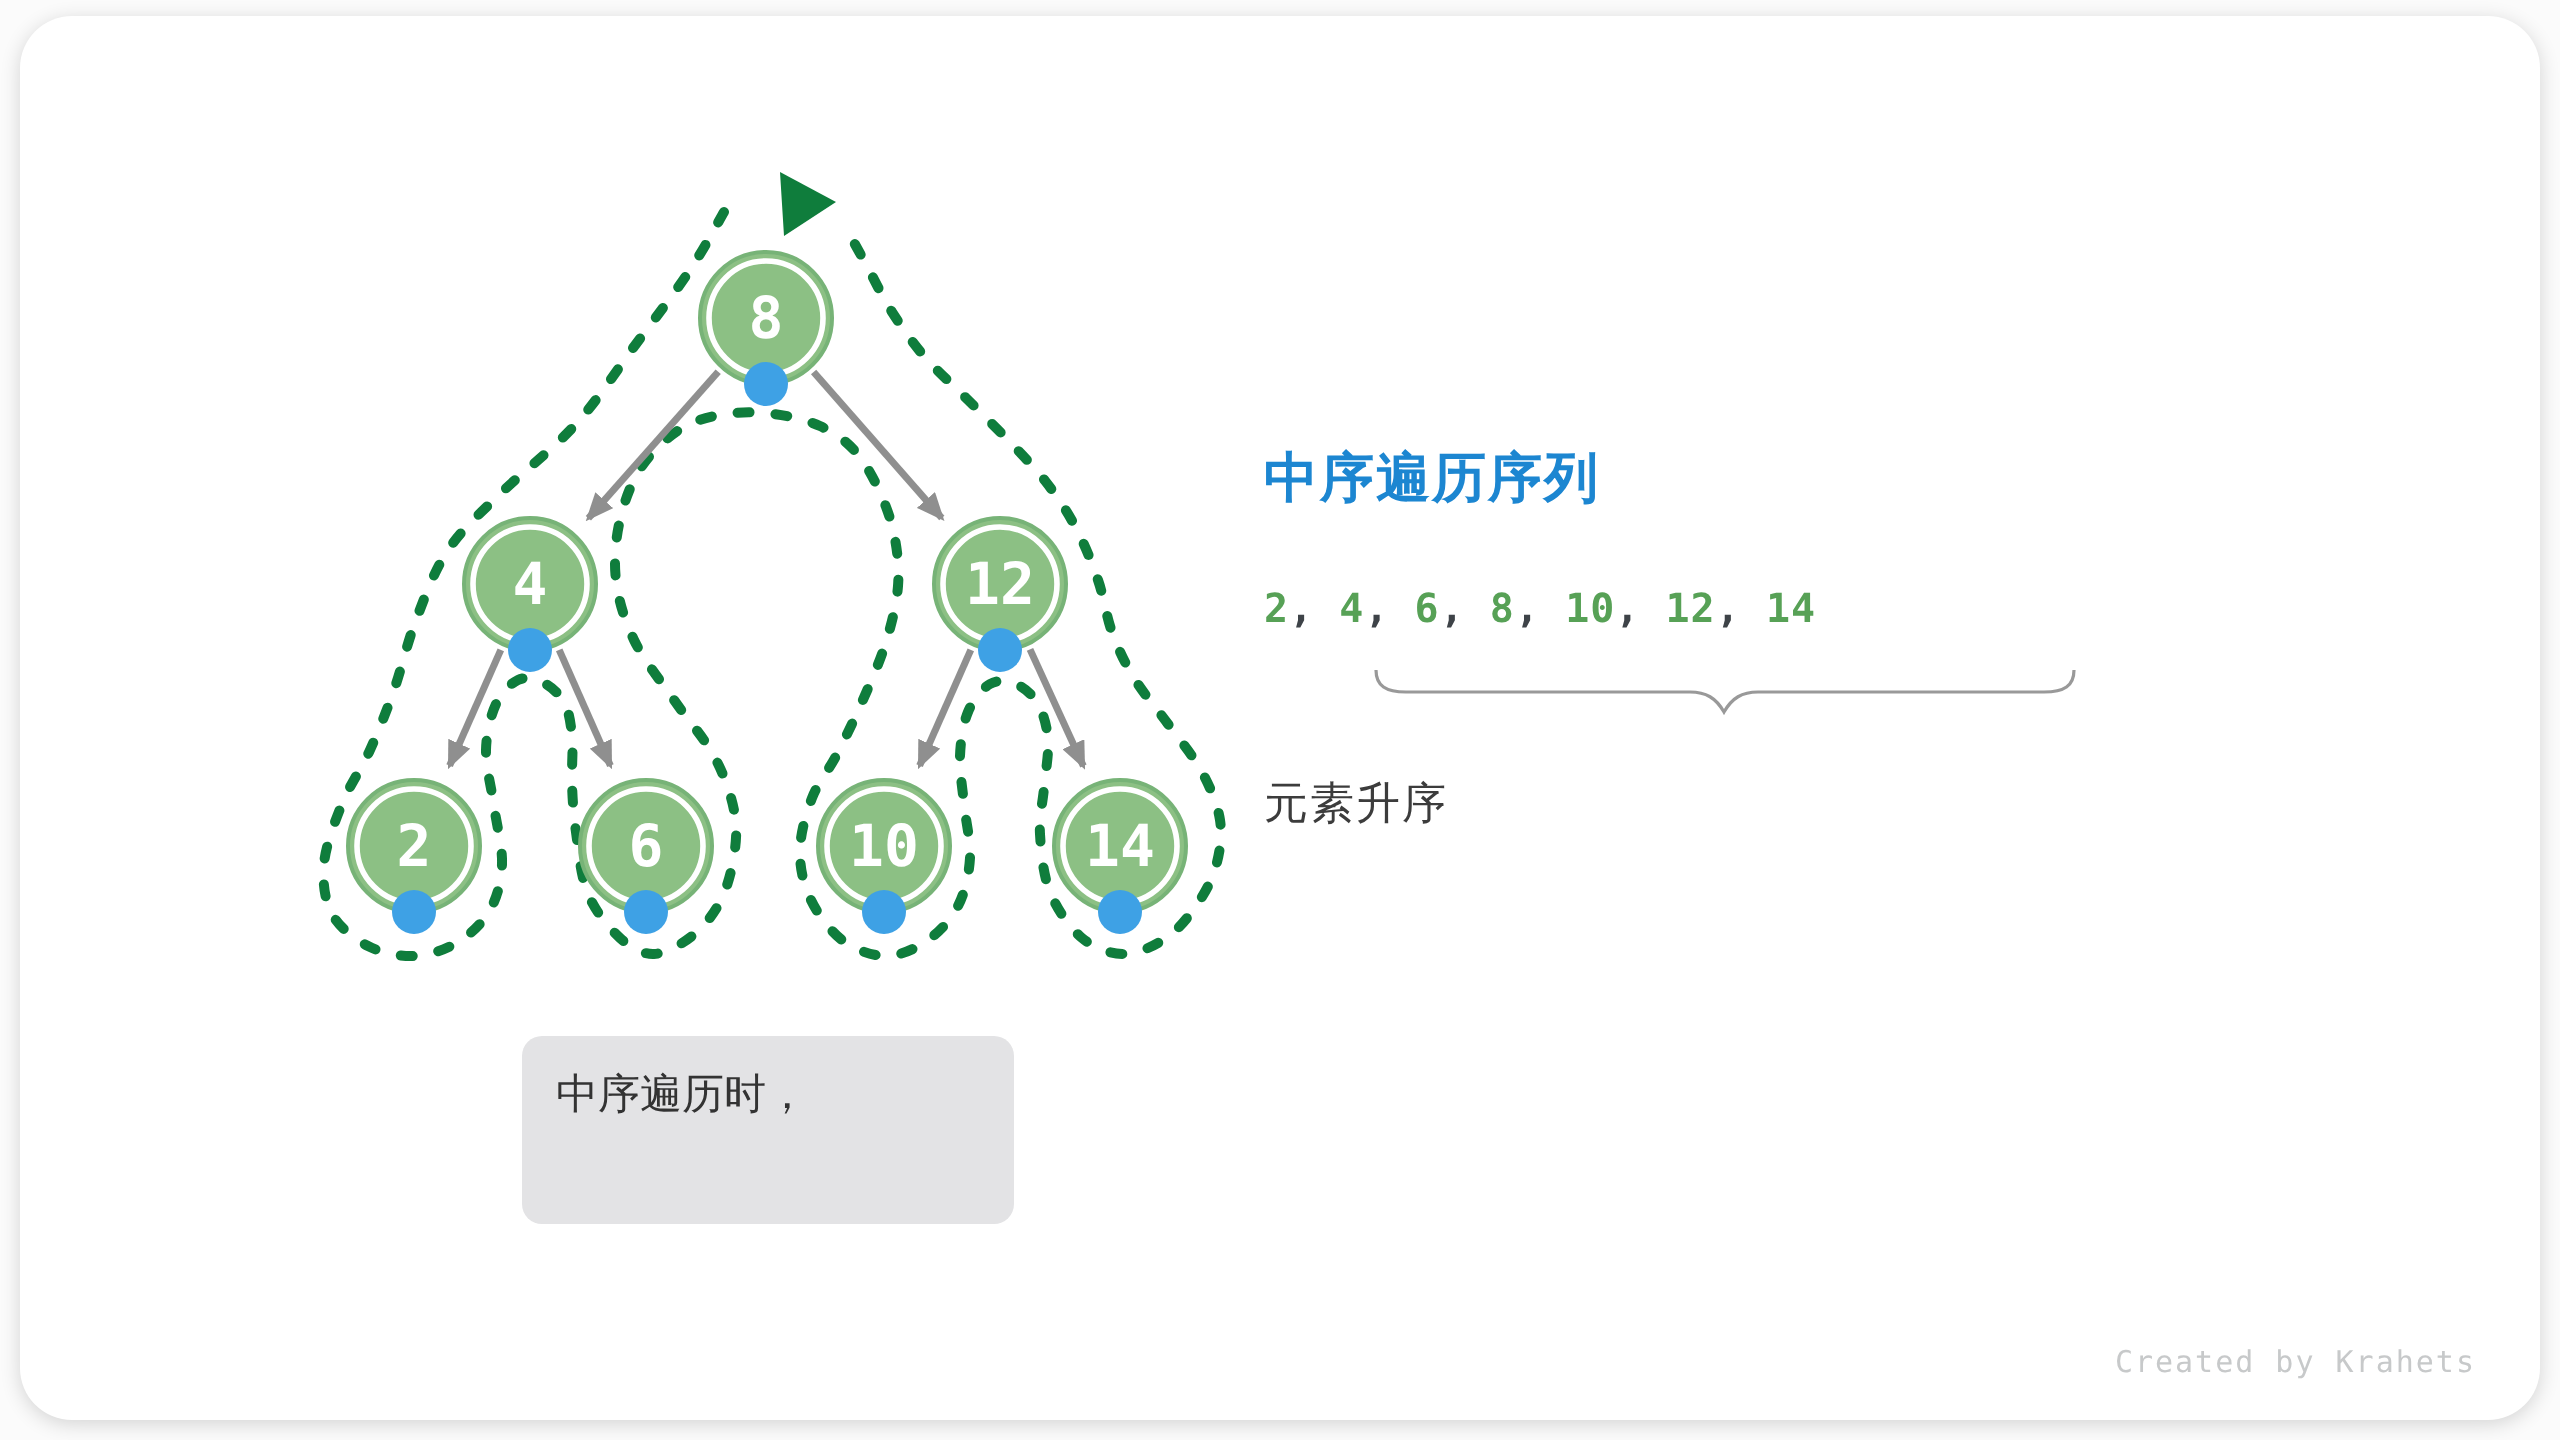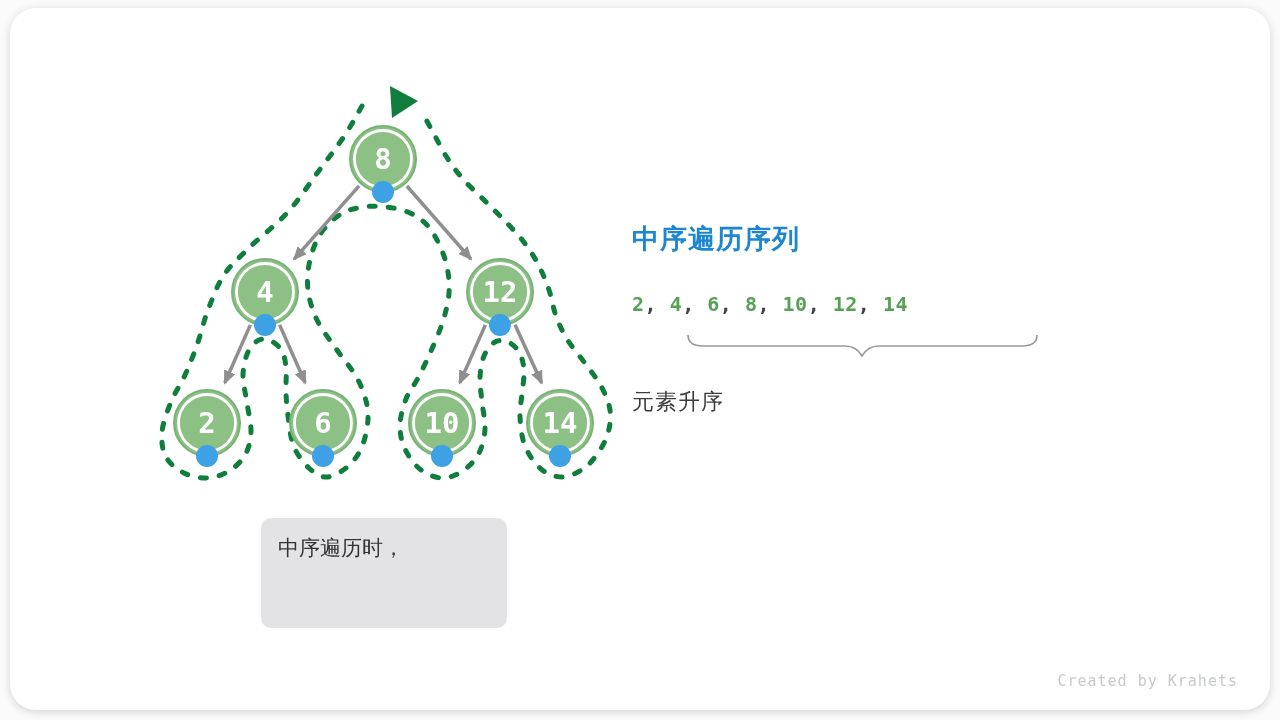--- a/index.html
+++ b/index.html
@@ -30,21 +30,21 @@
   .sequence .seq-num{color:var(--seq_green,#57A156);}
   .sequence .seq-sep{color:var(--seq_dark,#3E4348);}
   .caption{
     position:absolute;left:632px;top:370px;width:460px;
     text-align:left;
     font-size:22px;color:var(--text_dark,#3C3C3C);
     letter-spacing:1px;
     margin-top:17px;
   }
   .legend-box{
-    position:absolute;left:261px;top:518px;width:246px;height:110px;
+    position:absolute;left:261px;top:518px;width:246px;height:94px;
     background:var(--legend_bg,#E3E3E5);
     border-radius:10px;
     box-sizing:border-box;
     padding:12px 0 0 17px;
     font-size:21px;color:#333;
   }
   .legend-line{line-height:35px;white-space:nowrap;}
   .legend-dot{
     display:inline-block;width:20px;height:20px;border-radius:50%;
     background:var(--dot_blue,#3EA1E5);

